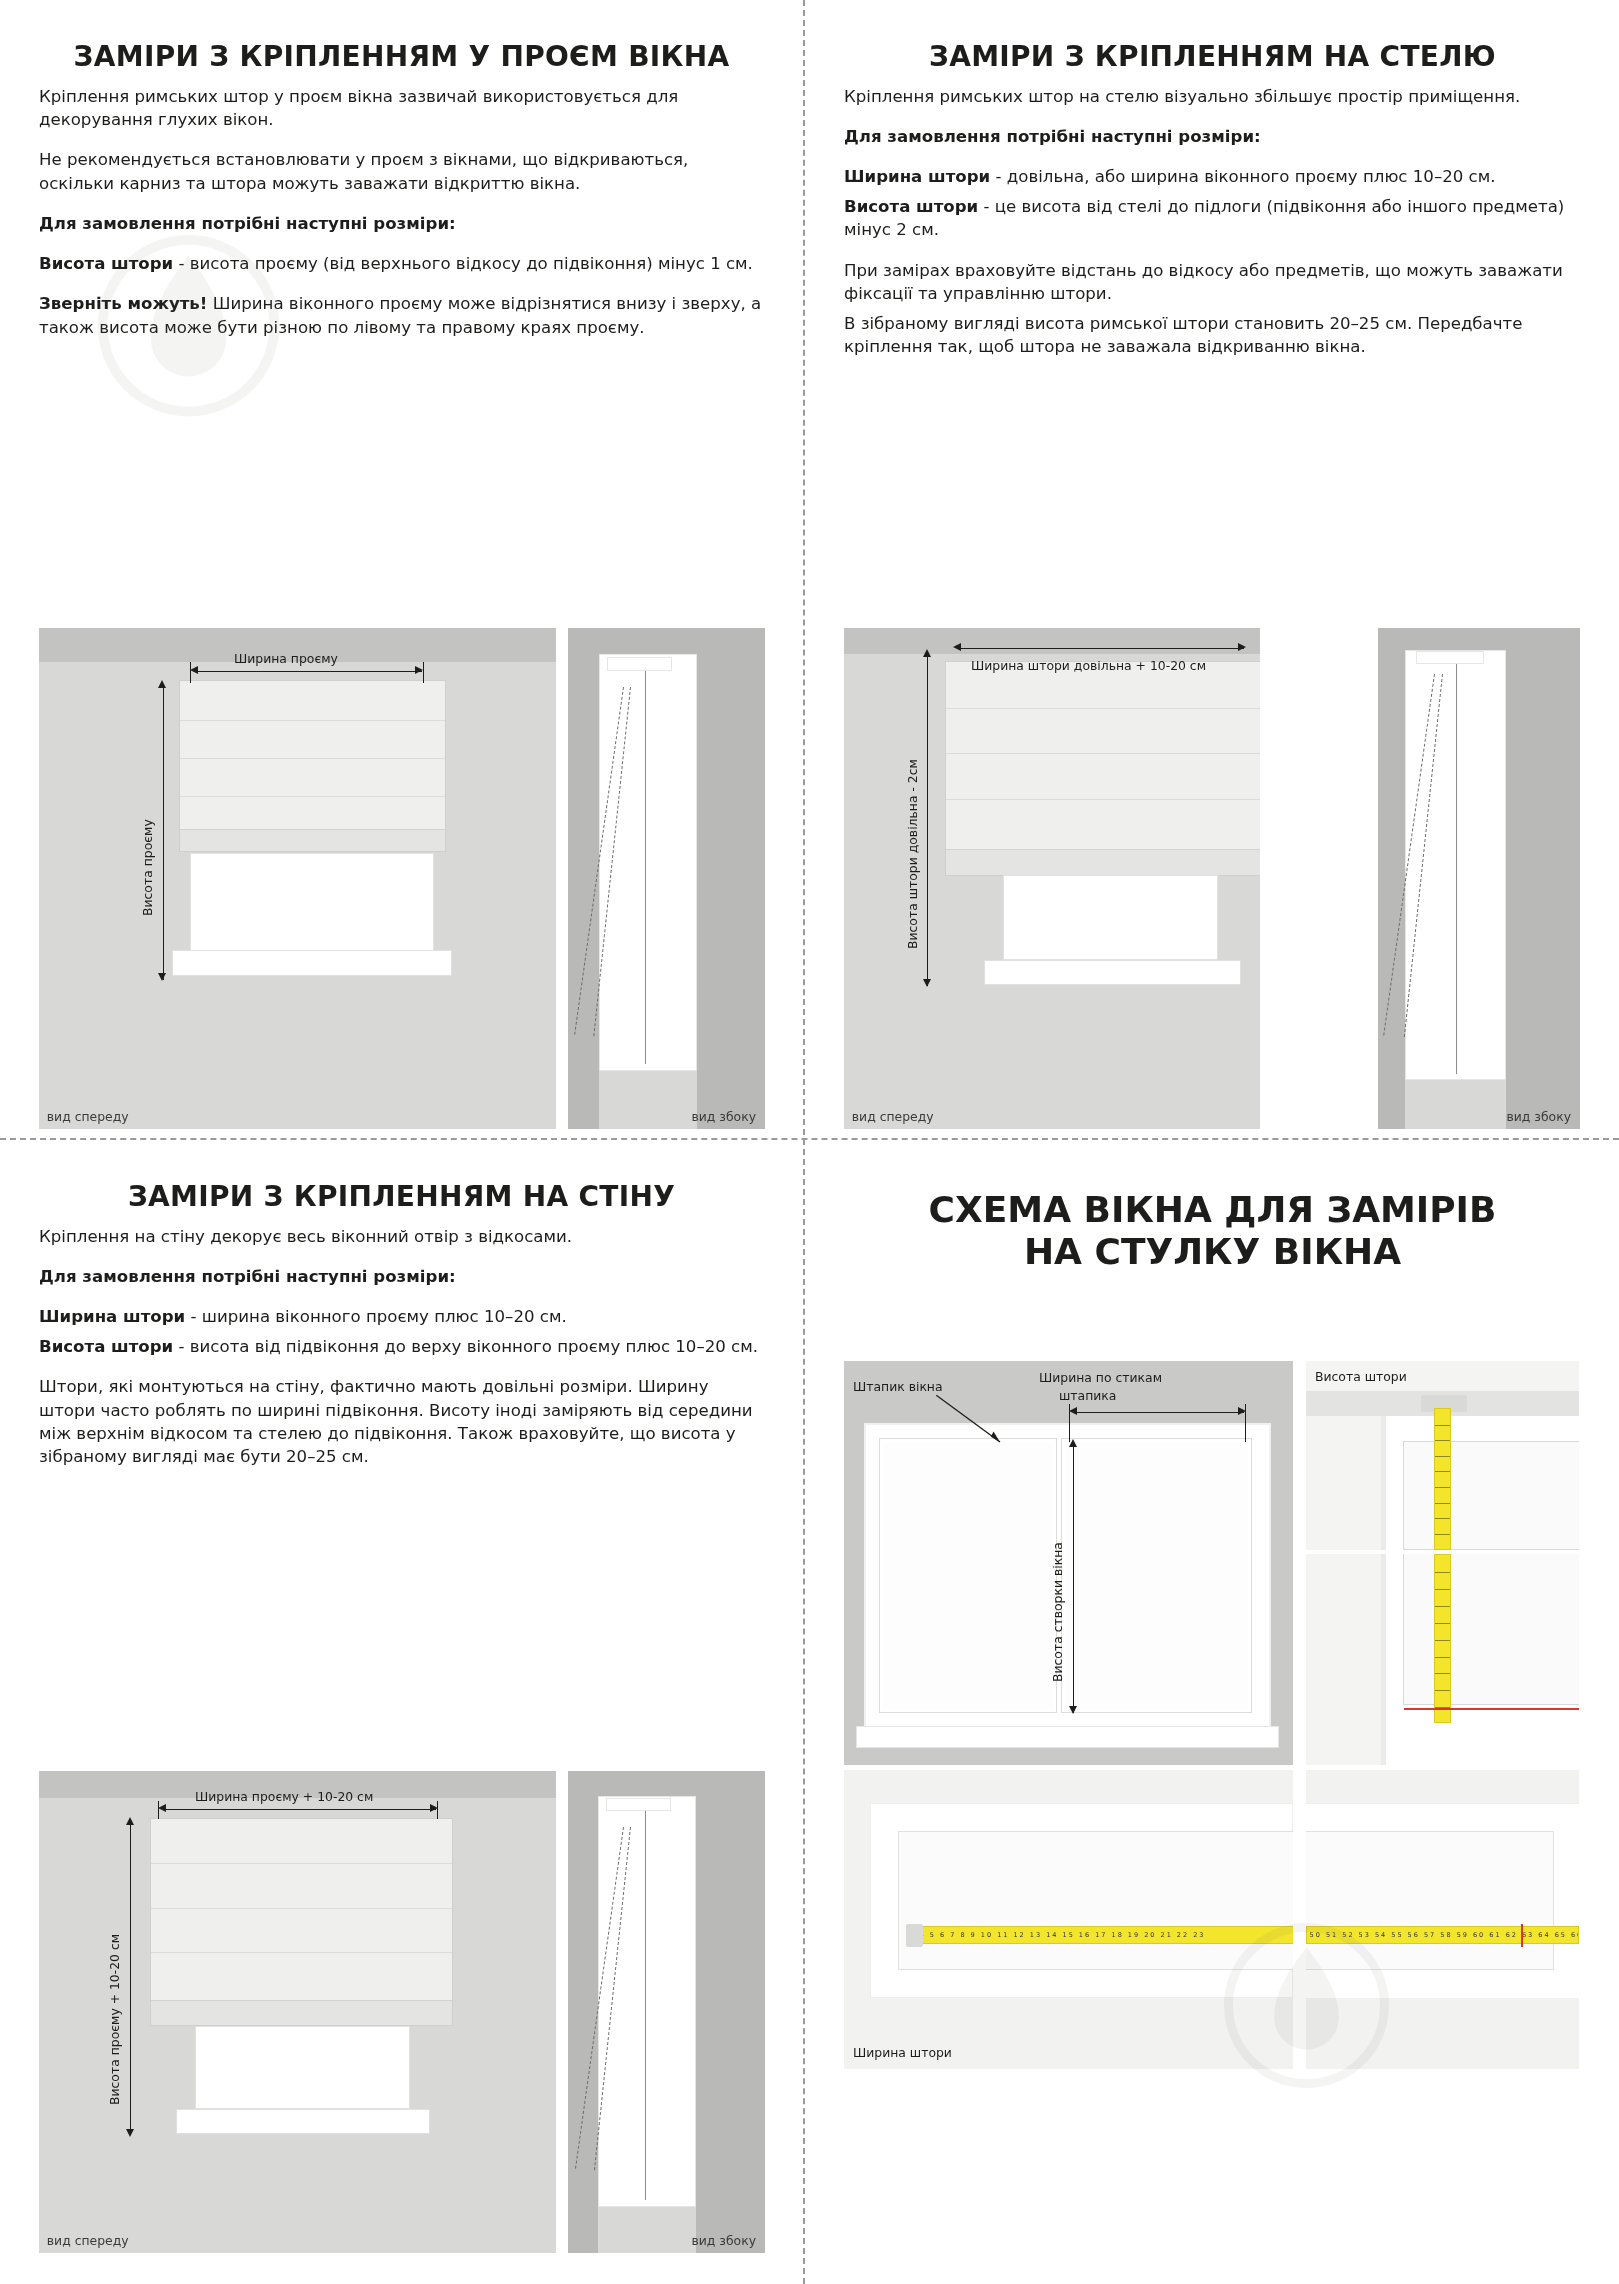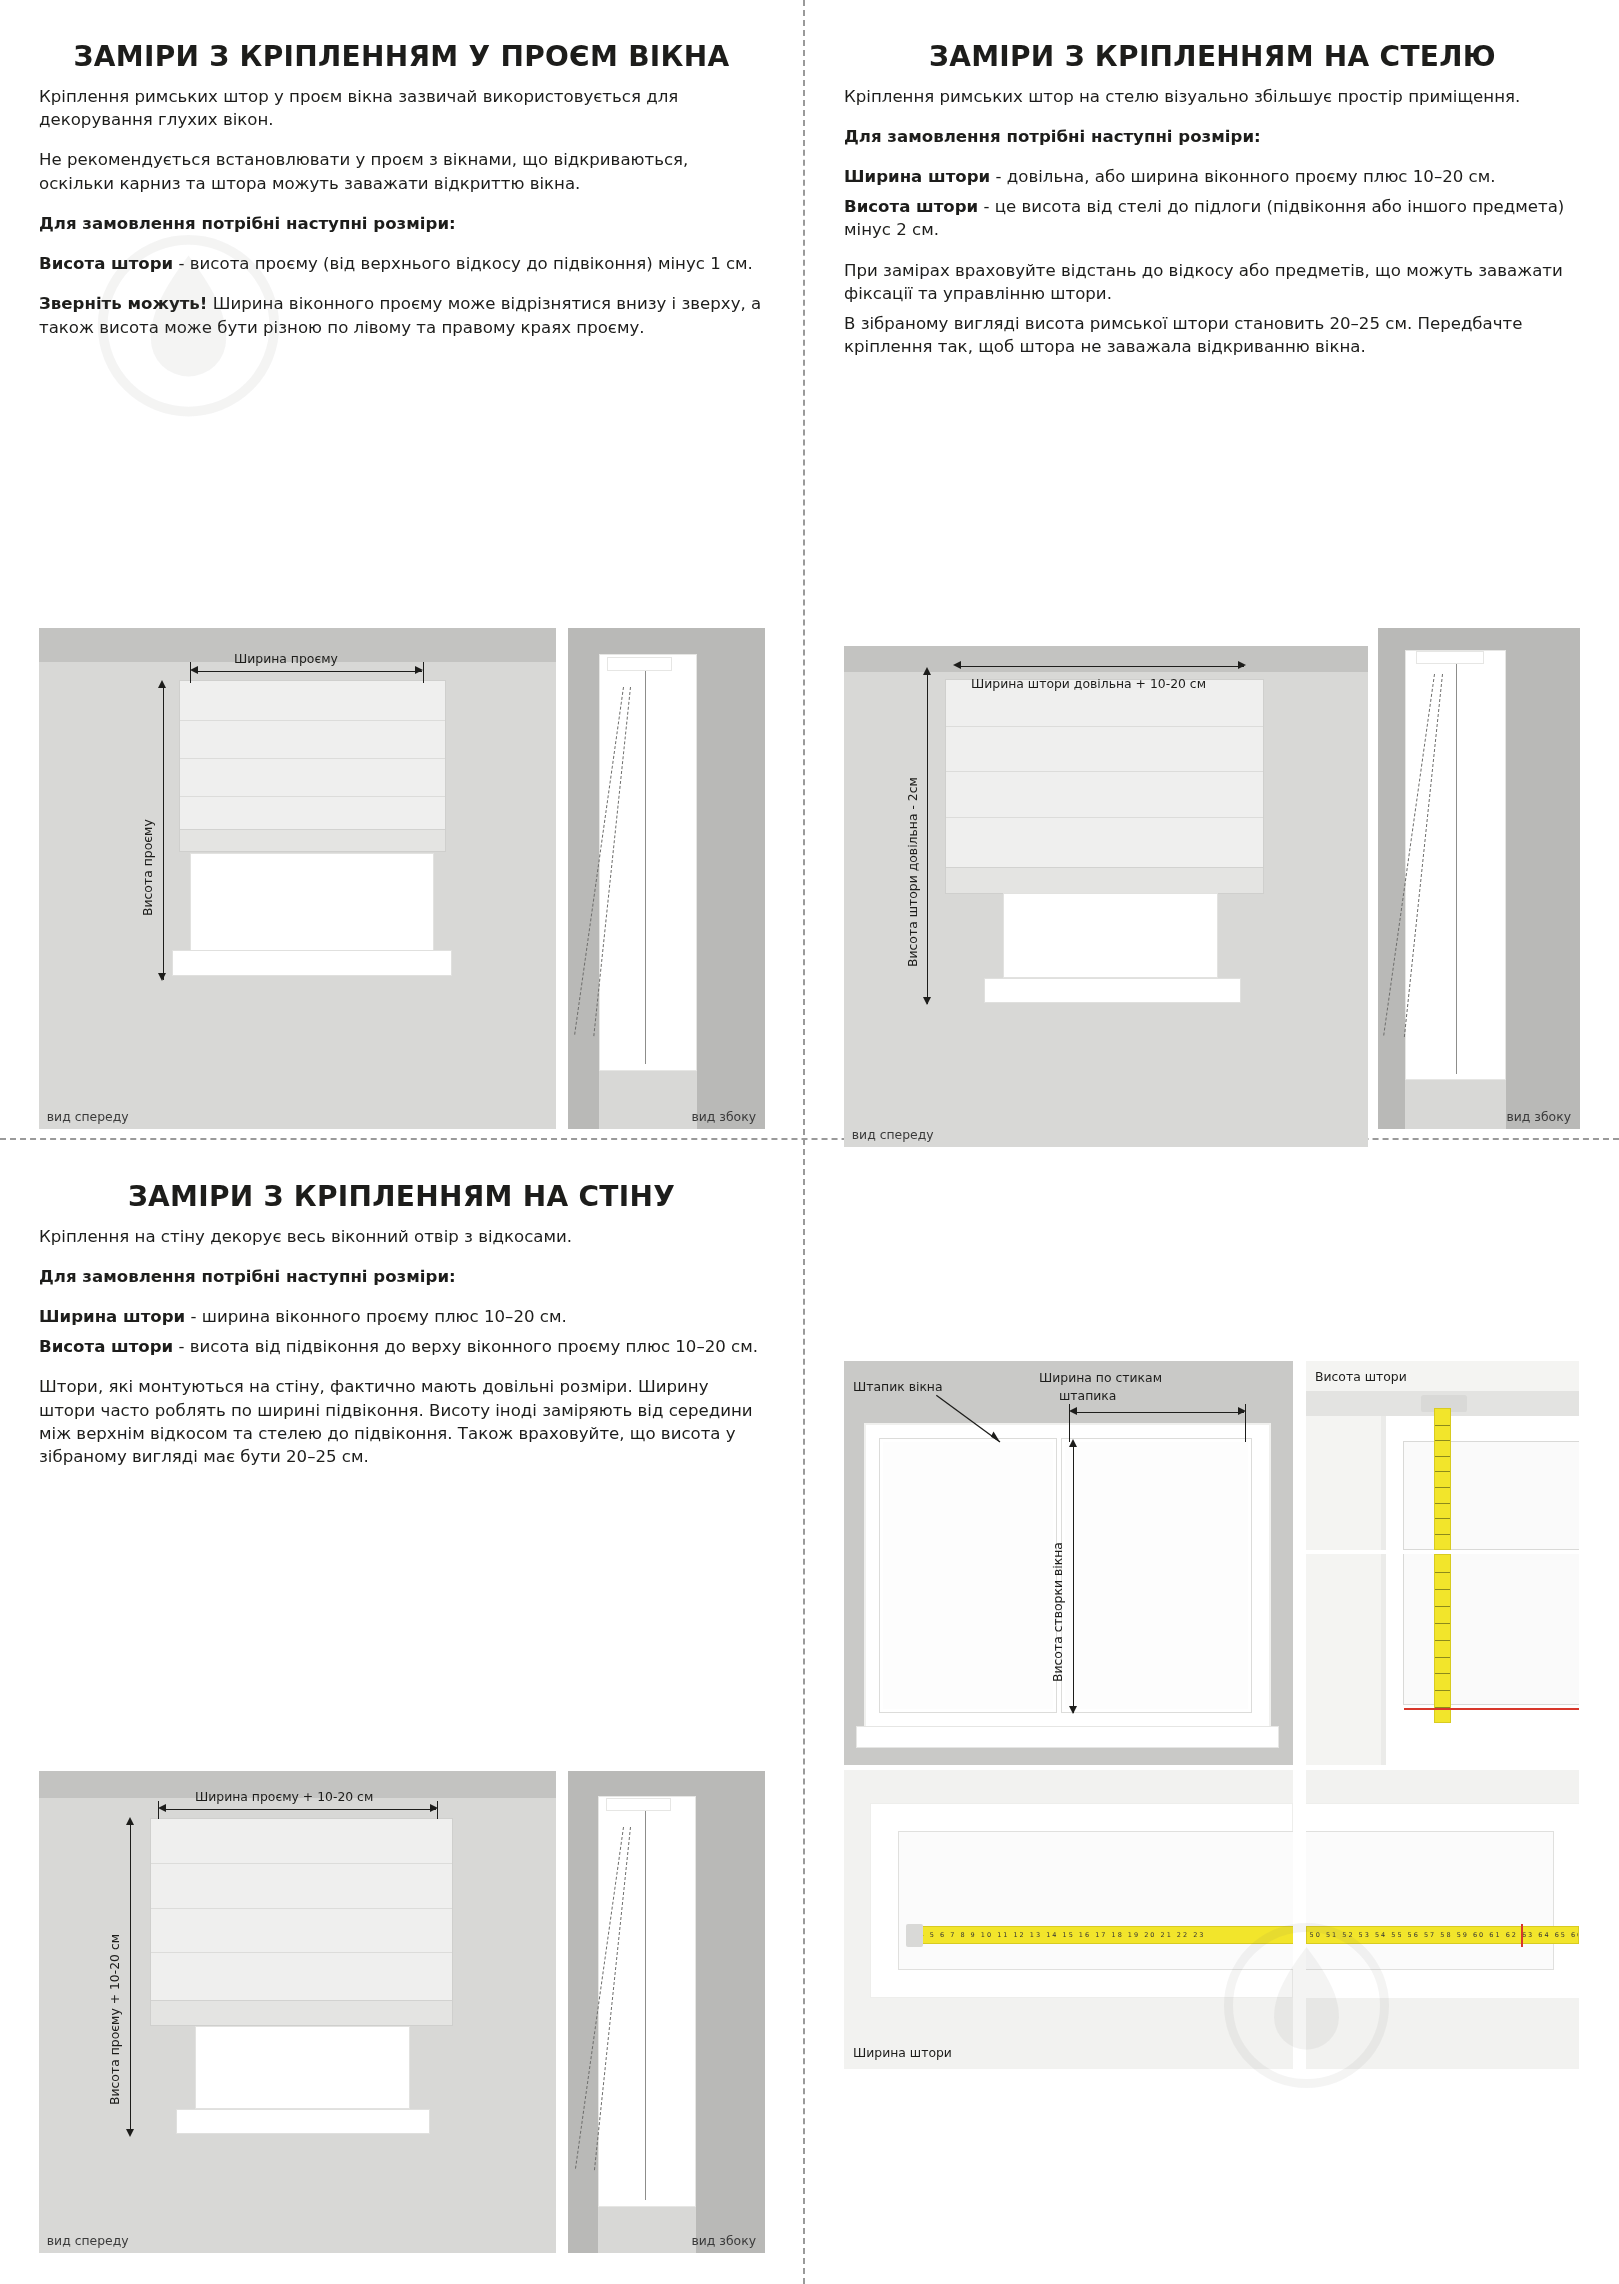--- a/index.html
+++ b/index.html
@@ -282,21 +282,21 @@
         <span class="b">Ширина штори</span><span> - довільна, або ширина віконного проєму плюс 10–20 см.</span>
       </p>
       <p class="body">
         <span class="b">Висота штори</span><span> - це висота від стелі до підлоги (підвіконня або іншого предмета) мінус 2 см.</span>
       </p>
       <p class="body tight">При замірах враховуйте відстань до відкосу або предметів, що можуть заважати фіксації та управлінню штори.</p>
       <p class="body">В зібраному вигляді висота римської штори становить 20–25 см. Передбачте кріплення так, щоб штора не заважала відкриванню вікна.</p>
     </div>
 
     <div class="illus" style="position:absolute; left:39px; top:628px; width:736px; height:501px;">
-      <div class="front-panel" style="position:absolute; left:0; top:18px; width:524px; height:501px;">
+      <div class="front-panel" style="position:absolute; left:0; top:0; width:416px; height:501px;">
         <div class="ceiling" style="height:26px;"></div>
         <div class="shade" style="left:101px; top:33px; width:319px; height:215px;">
           <div class="fold" style="top:46px;"></div>
           <div class="fold" style="top:91px;"></div>
           <div class="fold" style="top:137px;"></div>
           <div class="hem" style="height:26px;"></div>
         </div>
         <div class="win-frame" style="left:159px; top:247px; width:215px; height:85px;"></div>
         <div class="sill" style="left:140px; top:332px; width:257px; height:25px;"></div>
 
@@ -376,20 +376,26 @@
         <div class="sv-solid" style="left:77px; top:38px; height:391px;"></div>
         <div class="sv-line" style="left:62px; top:56px; height:345px; transform:rotate(6deg); transform-origin:top;"></div>
         <div class="sv-line" style="left:55px; top:56px; height:345px; transform:rotate(8deg); transform-origin:top;"></div>
         <div class="sv-white" style="left:38px; top:27px; width:65px; height:13px;"></div>
         <div class="caption right">вид збоку</div>
       </div>
     </div>
   </div>
 
   <div class="quad" id="q-br">
+    <div class="pad" style="padding-top:31px;">
+      <h2 class="big-title">
+        <span>СХЕМА ВІКНА ДЛЯ ЗАМІРІВ</span><br>
+        <span>НА СТУЛКУ ВІКНА</span>
+      </h2>
+    </div>
 
     <div class="photo photo-dark" style="left:39px; top:221px; width:449px; height:404px;">
       <div style="position:absolute; left:19.5px; top:62px; width:407px; height:306px; background:#ffffff; border:2px solid #f0f0ee;"></div>
       <div style="position:absolute; left:36px; top:78px; width:176px; height:273px; background:#fdfdfd; border:3.9px solid #ffffff; outline:1.3px solid #dcdcda;"></div>
       <div style="position:absolute; left:218px; top:78px; width:189px; height:273px; background:#fdfdfd; border:3.9px solid #ffffff; outline:1.3px solid #dcdcda;"></div>
       <div style="position:absolute; left:11.7px; top:365px; width:423px; height:22px; background:#ffffff; border:0.7px solid #e6e6e4;"></div>
 
       <div class="ph-label" style="left:9px; top:18px;">Штапик вікна</div>
       <svg style="position:absolute; left:91px; top:30px;" width="78" height="59" viewBox="0 0 120 90">
         <line x1="2" y1="6" x2="100" y2="78" stroke="#1d1d1b" stroke-width="2"></line>

